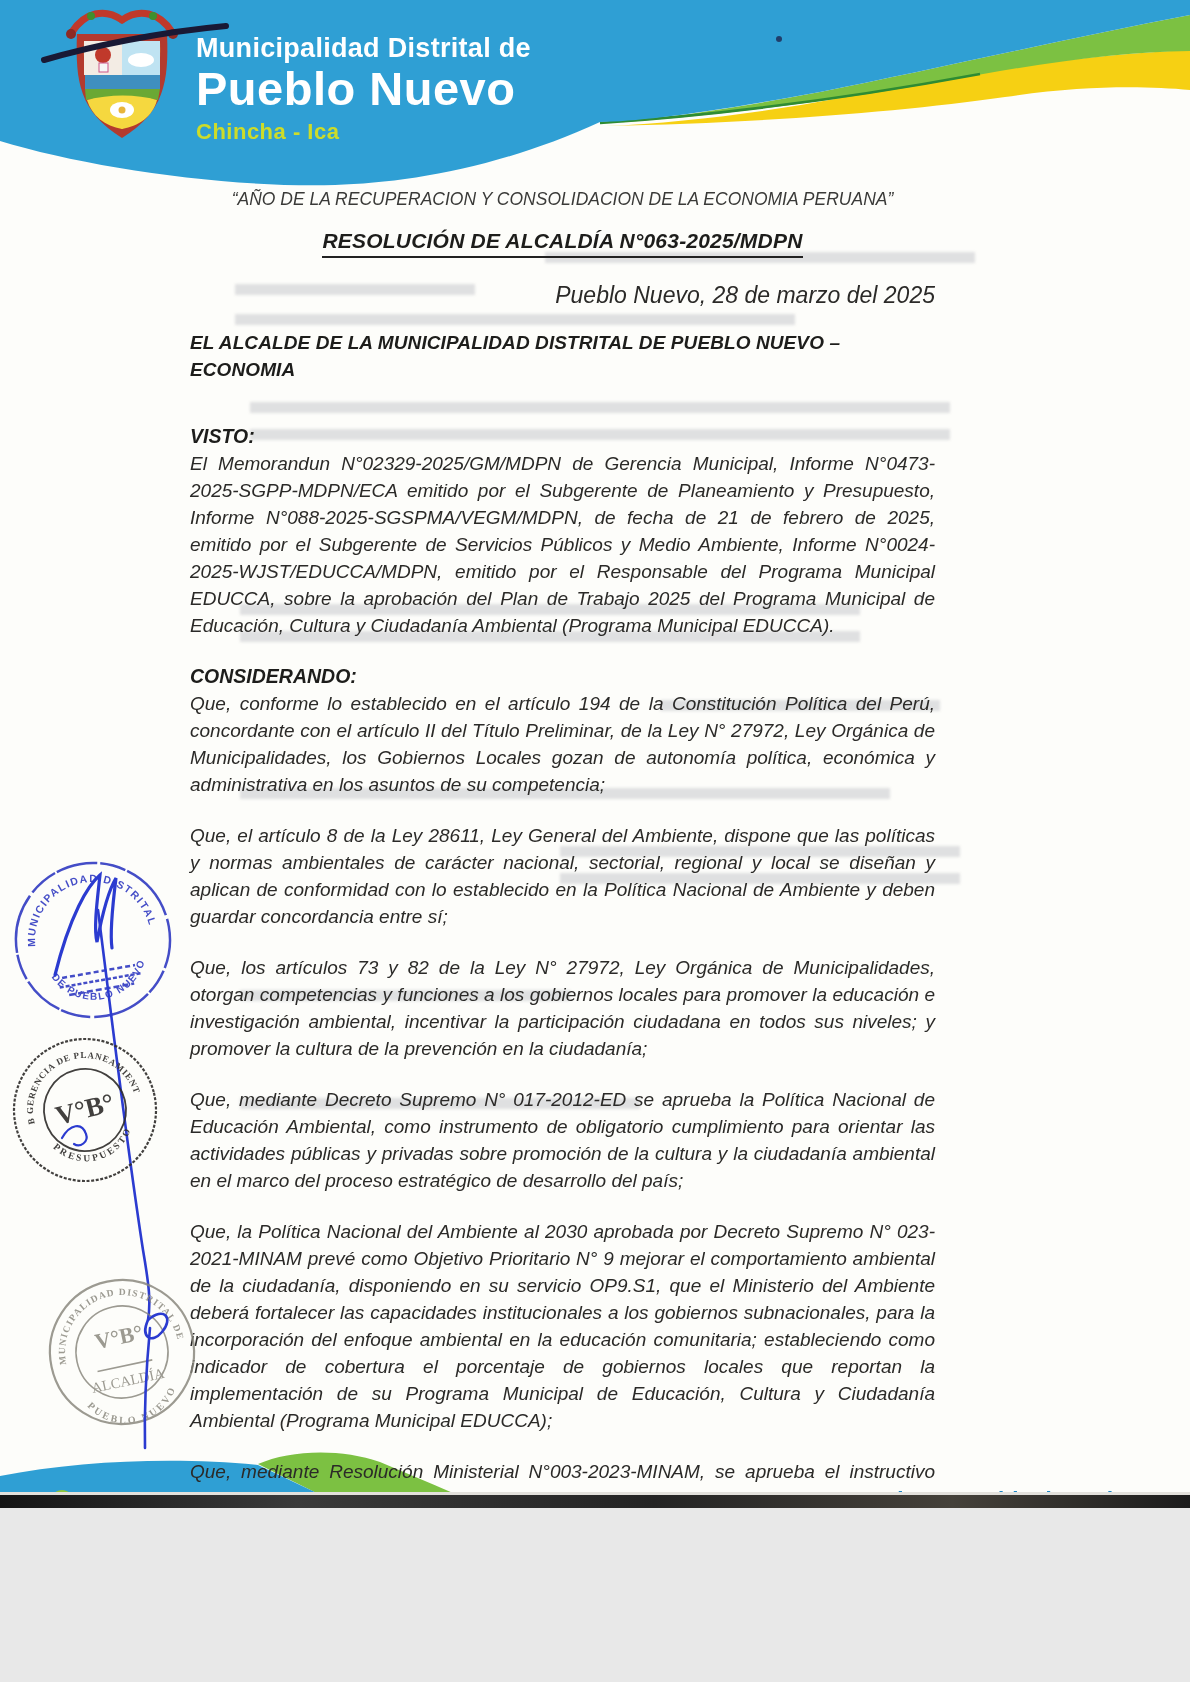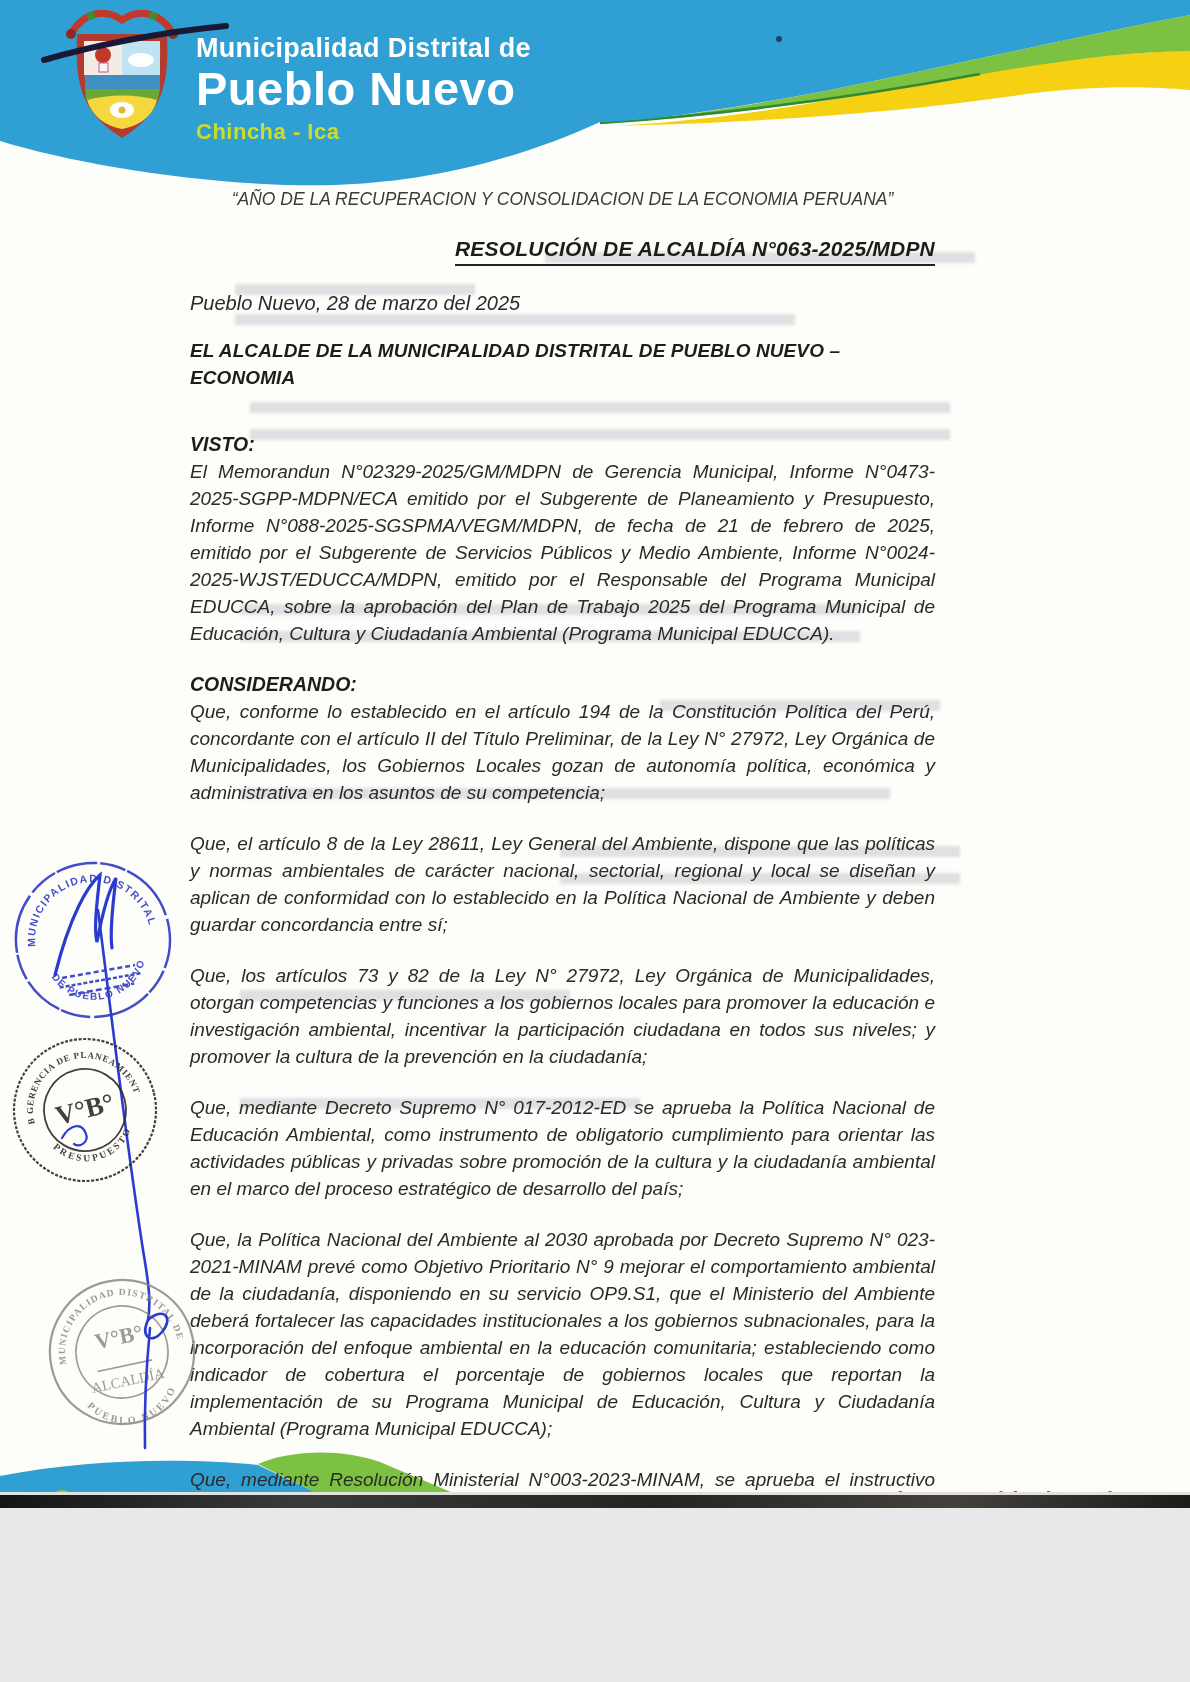--- a/index.html
+++ b/index.html
@@ -12,24 +12,24 @@
   .org-2{font-size:47px;font-weight:bold;letter-spacing:.5px;margin-top:2px;}
   .org-3{font-size:22px;font-weight:bold;color:#cddc29;margin-top:6px;letter-spacing:.5px;}
   .coat{position:absolute;left:57px;top:8px;z-index:4;}
   .pen-mark{position:absolute;left:30px;top:16px;z-index:5;}
   .ink-dot{position:absolute;left:776px;top:36px;width:6px;height:6px;border-radius:50%;
            background:#1d2550;opacity:.8;z-index:3;}
   
   .doc{position:absolute;left:190px;top:186px;width:745px;z-index:4;
        font-size:19px;line-height:27px;color:#2b2a28;font-style:italic;}
   .quote{text-align:center;font-size:17.5px;color:#3a3a38;}
-  .title-wrap{text-align:right;margin-top:22px;}
+  .title-wrap{text-align:center;margin-top:14px;}
   .title{display:inline-block;font-size:21px;font-weight:bold;letter-spacing:.2px;
          border-bottom:2.5px solid #222;padding-bottom:2px;color:#1d1d1b;}
-  .dateline{margin-top:24px;font-size:20px;}
+  .dateline{margin-top:24px;text-align:right;font-size:23px;}
   .issuer{margin-top:20px;font-weight:bold;font-size:19px;letter-spacing:.1px;color:#1d1d1b;}
   .sec-label{margin-top:40px;font-weight:bold;font-size:19.5px;color:#1d1d1b;}
   .sec-label.consider{margin-top:24px;}
   .doc p{margin:0;text-align:justify;}
   .doc p.gap{margin-top:24px;}
   
   .ghost{position:absolute;z-index:1;opacity:.38;filter:blur(1.6px);
          background-image:repeating-linear-gradient(to bottom,rgba(108,112,128,.55) 0 11px,transparent 11px 27px);}
   
   .stamps-svg{position:absolute;left:0;top:780px;z-index:6;}

